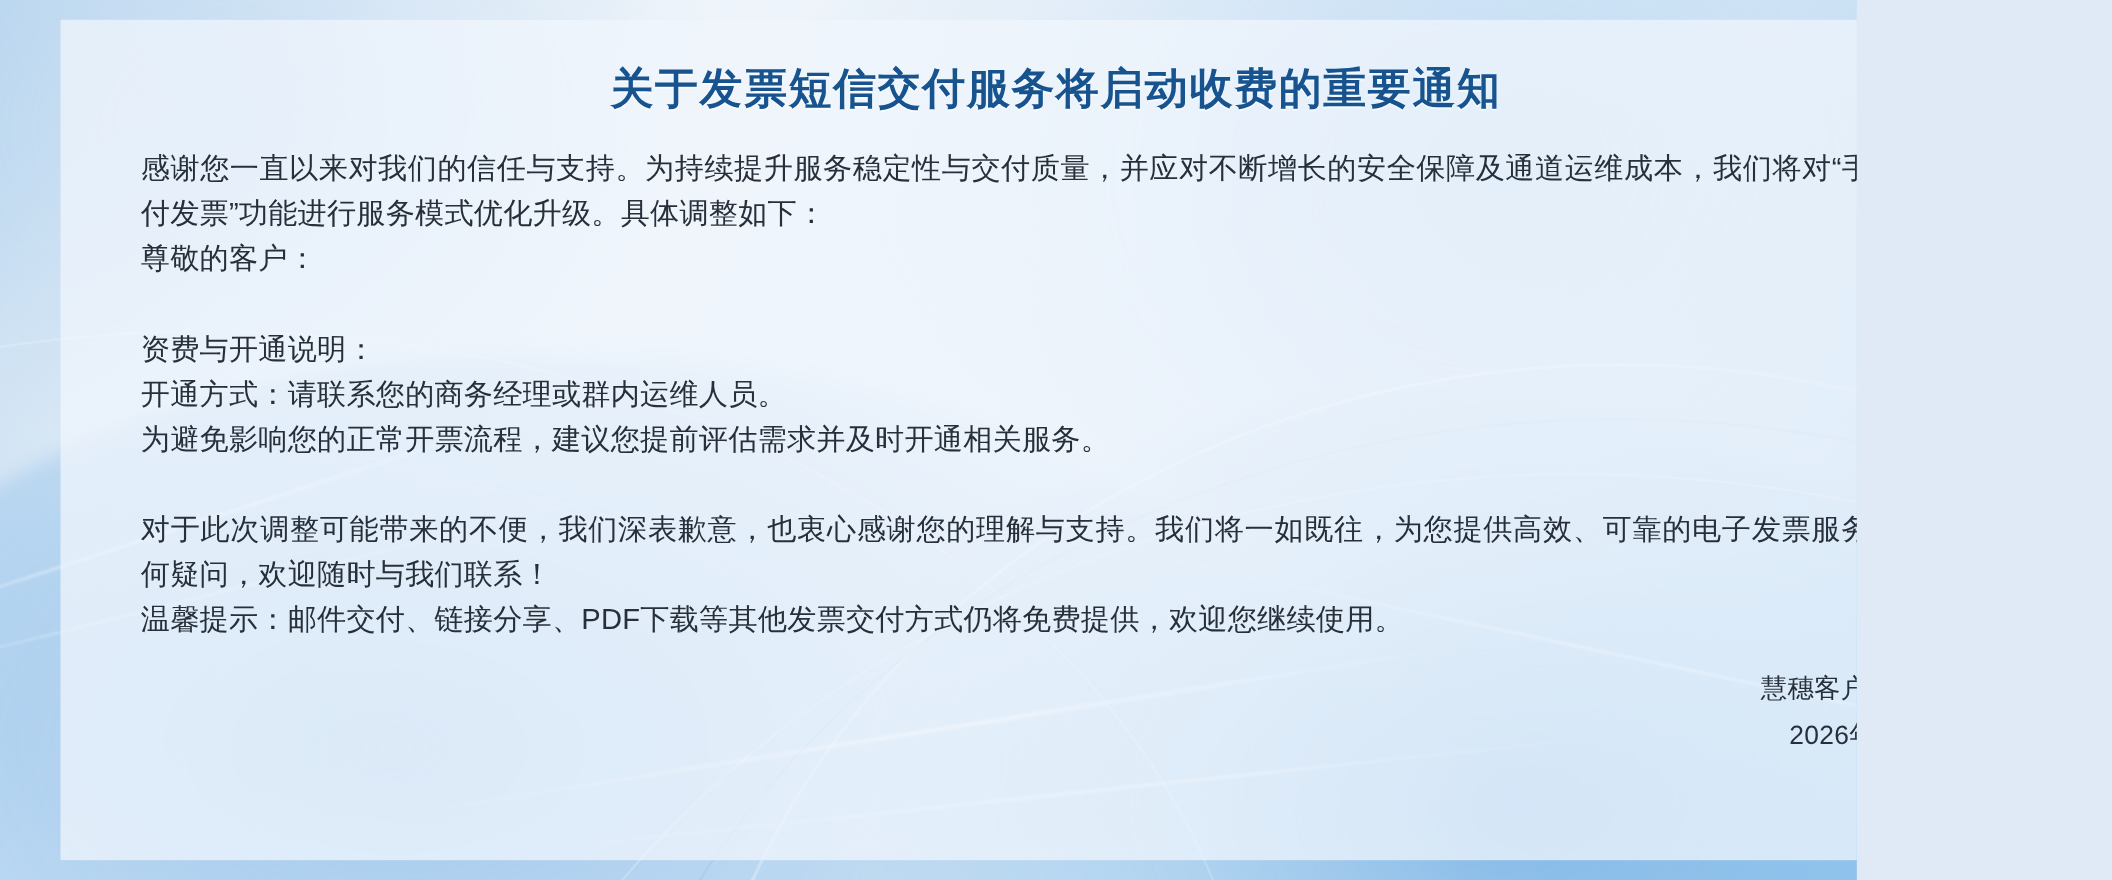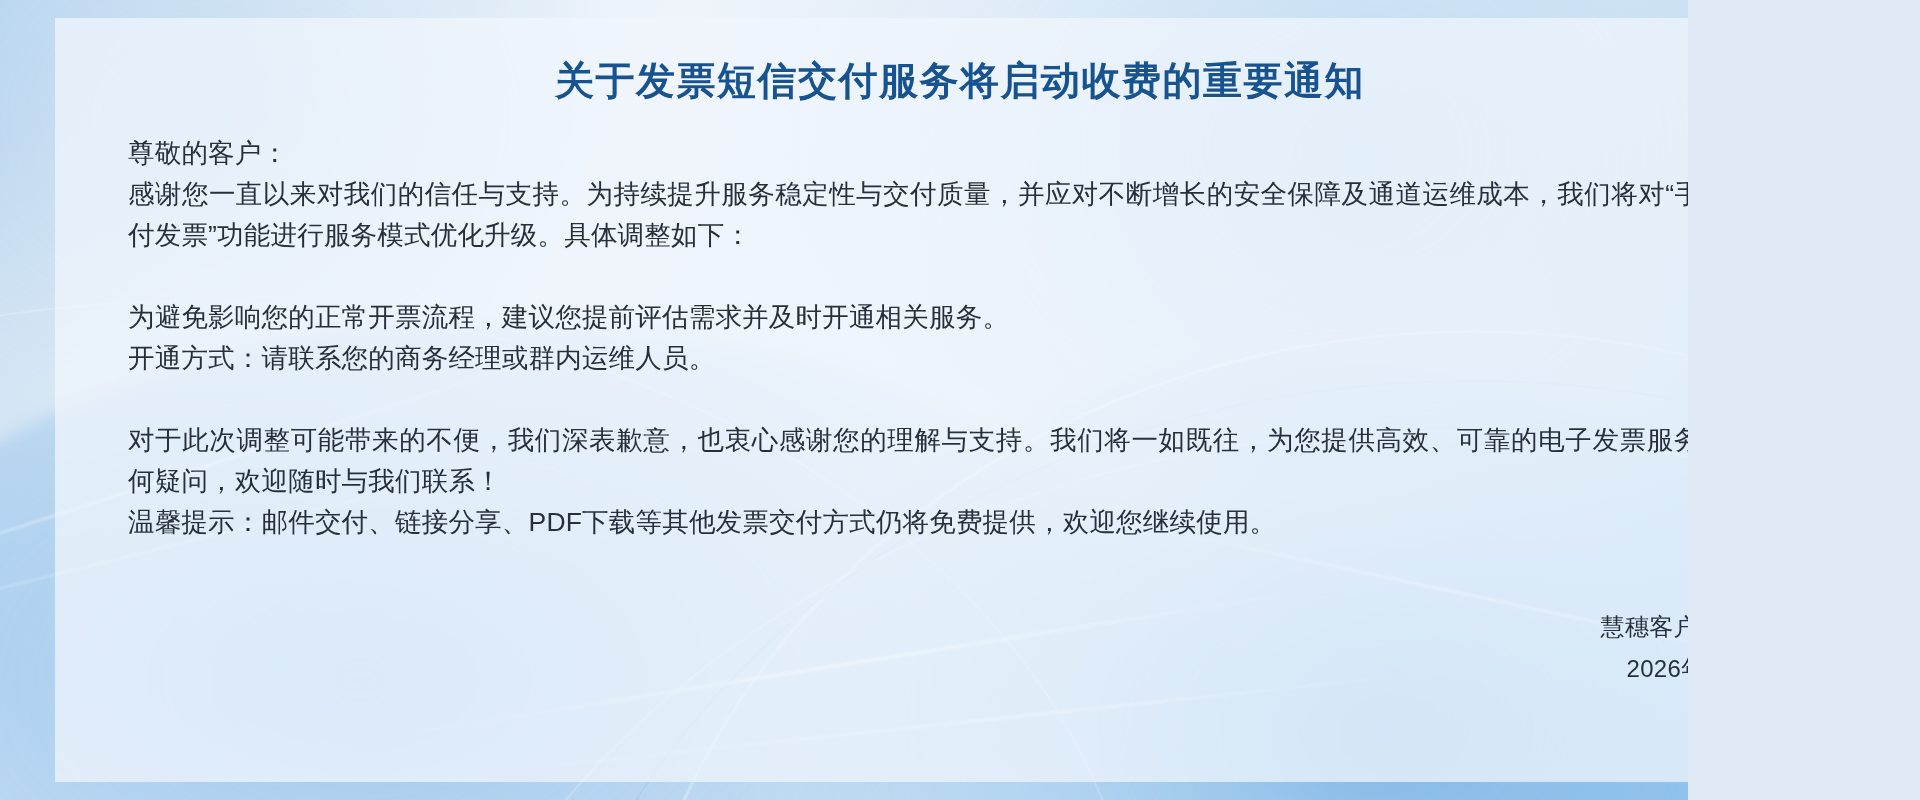--- a/index.html
+++ b/index.html
@@ -214,27 +214,28 @@
   <div class="arc" style="left:620px; top:330px; width:1700px; height:1500px; border-width:3px; opacity:.5;"></div>
   <div class="arc arc-d" style="left:520px; top:380px; width:1900px; height:1600px; border-width:2px; opacity:.45;"></div>
   <div class="arc" style="left:380px; top:430px; width:2100px; height:1700px; border-width:2px; opacity:.4;"></div>
   <div class="arc" style="left:-760px; top:300px; width:1900px; height:1400px; border-width:2px; opacity:.35;"></div>
 
   <div id="card">
 
     <div id="title">关于发票短信交付服务将启动收费的重要通知</div>
 
     <div id="bodywrap">
+      <p class="para">感谢您一直以来对我们的信任与支持。为持续提升服务稳定性与交付质量，并应对不断增长的安全保障及通道运维成本，我们将对“手机短信交付发票”功能进行服务模式优化升级。具体调整如下：</p>
       <p class="para">尊敬的客户：</p>
-      <p class="para">感谢您一直以来对我们的信任与支持。为持续提升服务稳定性与交付质量，并应对不断增长的安全保障及通道运维成本，我们将对“手机短信交付发票”功能进行服务模式优化升级。具体调整如下：</p>
 
       <div class="gap"></div>
 
+      <p class="para">资费与开通说明：</p>
+      <p class="para">开通方式：请联系您的商务经理或群内运维人员。</p>
       <p class="para">为避免影响您的正常开票流程，建议您提前评估需求并及时开通相关服务。</p>
-      <p class="para">开通方式：请联系您的商务经理或群内运维人员。</p>
 
       <div class="gap"></div>
 
       <p class="para">对于此次调整可能带来的不便，我们深表歉意，也衷心感谢您的理解与支持。我们将一如既往，为您提供高效、可靠的电子发票服务。如有任何疑问，欢迎随时与我们联系！</p>
       <p class="para">温馨提示：邮件交付、链接分享、PDF下载等其他发票交付方式仍将免费提供，欢迎您继续使用。</p>
     </div>
 
     <div id="signature">
       <div>慧穗客户服务团队</div>
       <div>2026年1月13日</div>

